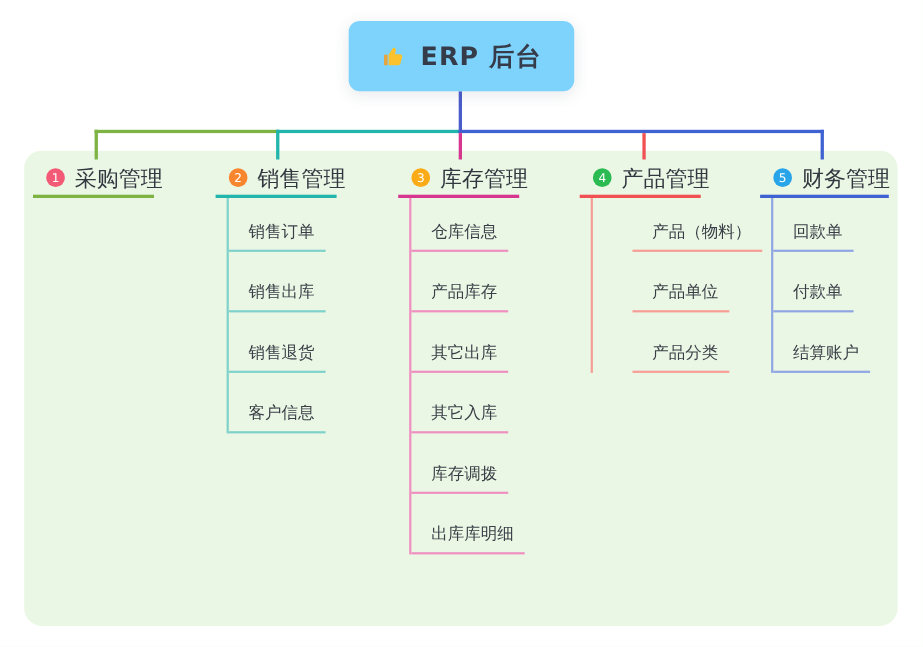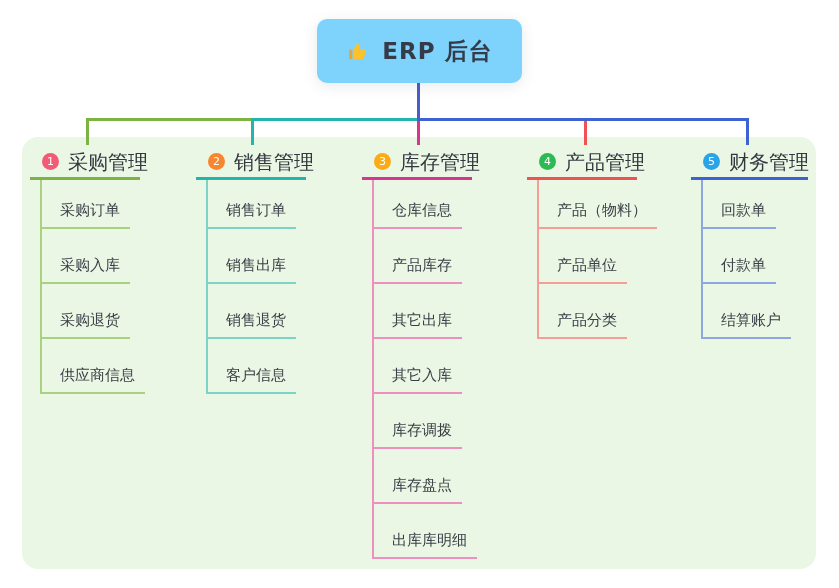--- a/index.html
+++ b/index.html
@@ -66,21 +66,21 @@
   ul.children li:first-child{height:49px;}
 
   
   .b1{left:30px;}  .b1 .branch-title{border-color:#7db343;} .b1 .badge{background:#f35a75;}
   .b1 ul.children{border-color:#a8d27f;} .b1 ul.children li{border-color:#a8d27f;}
   .b2{left:196px;} .b2 .branch-title{border-color:#22b5ab;} .b2 .badge{background:#f8862e;}
   .b2 ul.children{border-color:#7ed2ca;} .b2 ul.children li{border-color:#7ed2ca;}
   .b3{left:362px;} .b3 .branch-title{border-color:#d6368f;} .b3 .badge{background:#fbab17;}
   .b3 ul.children{border-color:#ef8fc0;} .b3 ul.children li{border-color:#ef8fc0;}
   .b4{left:527px;} .b4 .branch-title{border-color:#f05253;} .b4 .badge{background:#2cba52;}
-  .b4 ul.children{border-color:#f79d95;} .b4 ul.children li{border-color:#f79d95;}
+  .b4 ul.children{border-color:#f79d95;padding-left:36px;} .b4 ul.children li{border-color:#f79d95;}
   .b5{left:691px;} .b5 .branch-title{border-color:#3f62d2;width:117px;} .b5 .badge{background:#28a4e9;}
   .b5 ul.children{border-color:#90a6e2;text-align:center;} .b5 ul.children li{border-color:#90a6e2;}
 </style>
 </head>
 <body>
 
 <div class="stage">
 
   <div class="panel"></div>
 
@@ -102,26 +102,20 @@
       </svg>
     </span>
     <span class="root-label">ERP 后台</span>
   </div>
 
   <div class="branch b1">
     <div class="branch-title">
       <span class="badge">1</span>
       <span class="branch-label">采购管理</span>
     </div>
-    <ul class="children">
-      <li>采购订单</li>
-      <li>采购入库</li>
-      <li>采购退货</li>
-      <li>供应商信息</li>
-    </ul>
   </div>
 
   <div class="branch b2">
     <div class="branch-title">
       <span class="badge">2</span>
       <span class="branch-label">销售管理</span>
     </div>
     <ul class="children">
       <li>销售订单</li>
       <li>销售出库</li>
@@ -134,21 +128,20 @@
     <div class="branch-title">
       <span class="badge">3</span>
       <span class="branch-label">库存管理</span>
     </div>
     <ul class="children">
       <li>仓库信息</li>
       <li>产品库存</li>
       <li>其它出库</li>
       <li>其它入库</li>
       <li>库存调拨</li>
-      <li>库存盘点</li>
       <li>出库库明细</li>
     </ul>
   </div>
 
   <div class="branch b4">
     <div class="branch-title">
       <span class="badge">4</span>
       <span class="branch-label">产品管理</span>
     </div>
     <ul class="children">

